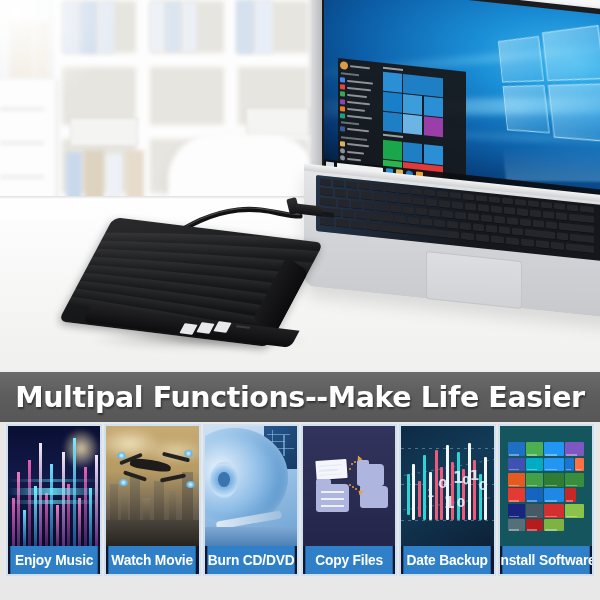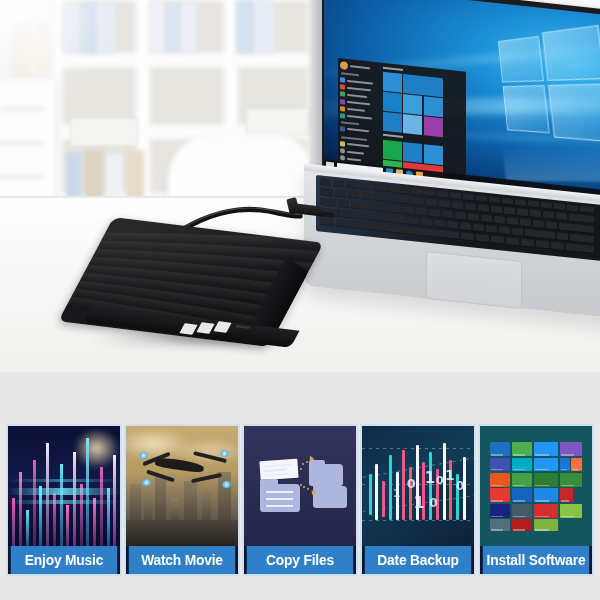--- a/index.html
+++ b/index.html
@@ -871,20 +871,23 @@
       </div>
       <div class="drive-side"></div>
       <div class="drive-front"></div>
       <div class="badge" style="left:96px;top:94px;"></div>
       <div class="badge" style="left:113px;top:93px;"></div>
       <div class="badge" style="left:130px;top:92px;"></div>
       <div class="eject-slit"></div>
     </div>
   </div>
 
+  <div class="banner">
+    <div class="banner-title">Multipal Functions--Make Life Easier</div>
+  </div>
 
   <div class="tiles">
 
     <div class="tile">
       <div class="tile-img t2">
         <div class="flare"></div>
         <div class="bar" style="left:4%;height:40%;background:linear-gradient(180deg,#e45fb0,#5a2a7a);"></div>
         <div class="bar" style="left:10%;height:62%;background:linear-gradient(180deg,#f07ac0,#4a2a6a);"></div>
         <div class="bar" style="left:16%;height:30%;background:linear-gradient(180deg,#6ae0ff,#1a4a8a);"></div>
         <div class="bar" style="left:22%;height:72%;background:linear-gradient(180deg,#e45fb0,#3a2060);"></div>
@@ -925,20 +928,38 @@
         <div class="drone-arm" style="left:58%;top:42%;width:28%;height:3.5%;transform:rotate(-12deg);"></div>
         <div class="thruster" style="left:12%;top:22%;"></div>
         <div class="thruster" style="left:84%;top:20%;"></div>
         <div class="thruster" style="left:14%;top:44%;"></div>
         <div class="thruster" style="left:86%;top:46%;"></div>
         <div class="ground"></div>
       </div>
       <div class="tile-label">Watch Movie</div>
     </div>
 
+    <div class="tile">
+      <div class="tile-img t3">
+        <div class="pcb">
+          <div class="trace" style="left:10%;top:18%;width:70%;height:1.5px;"></div>
+          <div class="trace" style="left:10%;top:34%;width:55%;height:1.5px;"></div>
+          <div class="trace" style="left:30%;top:50%;width:60%;height:1.5px;"></div>
+          <div class="trace" style="left:24%;top:10%;width:1.5px;height:60%;"></div>
+          <div class="trace" style="left:58%;top:20%;width:1.5px;height:50%;"></div>
+          <div class="trace" style="left:12%;top:62%;width:40%;height:1.5px;"></div>
+        </div>
+        <div class="platter"></div>
+        <div class="spindle"></div>
+        <div class="spindle-core"></div>
+        <div class="arm"></div>
+        <div class="bottom-edge"></div>
+      </div>
+      <div class="tile-label">Burn CD/DVD</div>
+    </div>
 
     <div class="tile">
       <div class="tile-img t4">
         <div class="doc-stack" style="left:14%;top:28%;width:34%;height:16%;transform:rotate(-4deg);">
           <div class="doc-line" style="left:10%;top:24%;width:74%;"></div>
           <div class="doc-line" style="left:10%;top:48%;width:60%;"></div>
           <div class="doc-line" style="left:10%;top:72%;width:70%;"></div>
         </div>
         <div class="folder-tab" style="left:14%;top:44%;width:16%;height:5%;"></div>
         <div class="folder" style="left:14%;top:48%;width:36%;height:24%;"></div>

